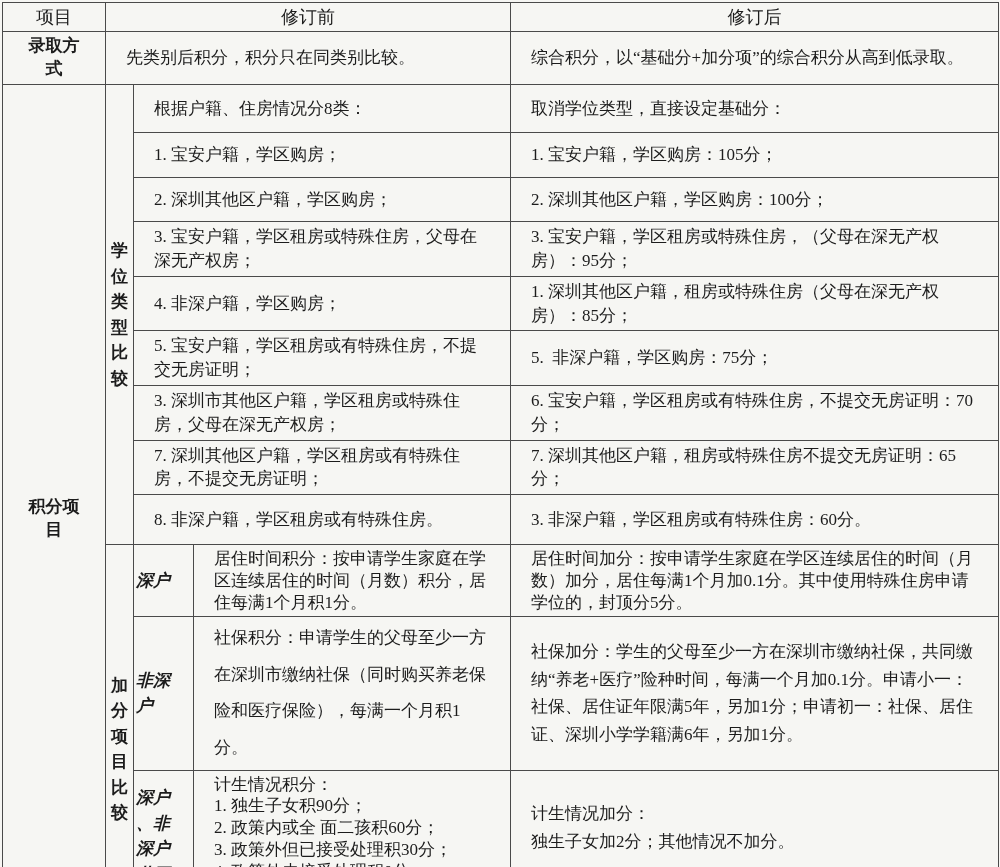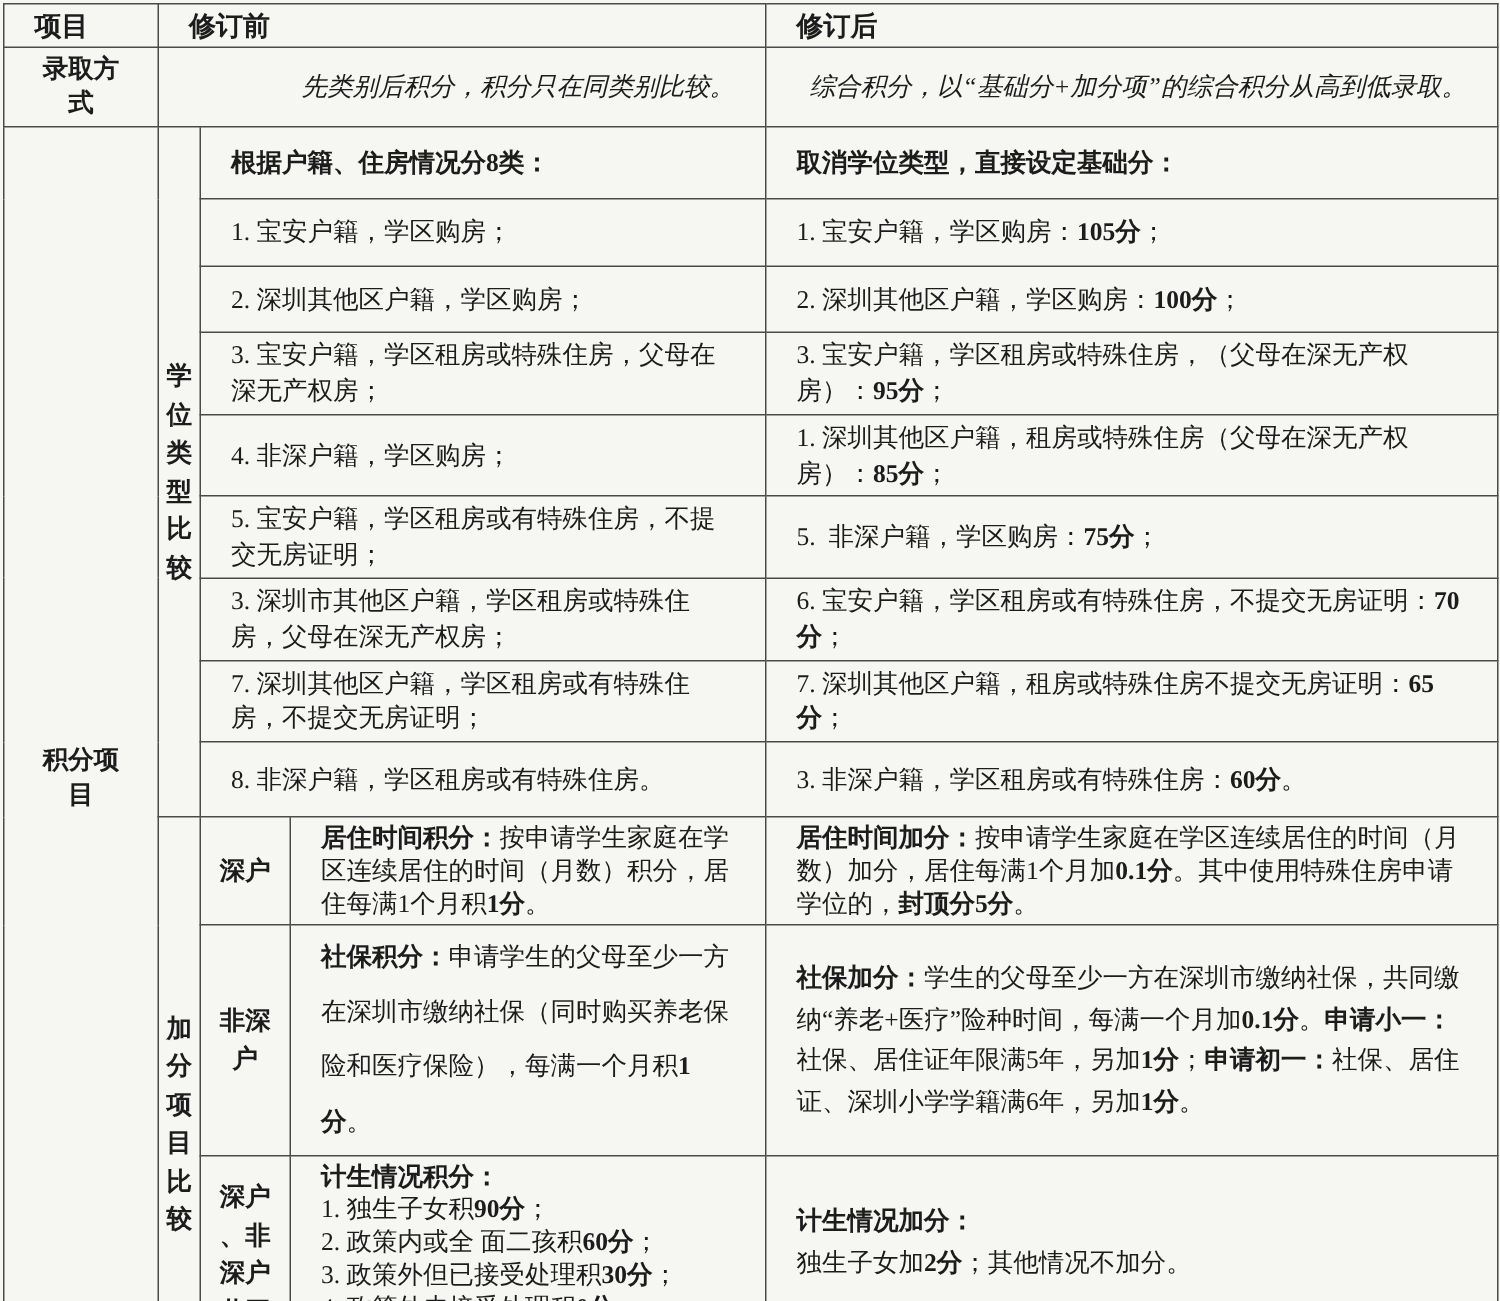--- a/index.html
+++ b/index.html
@@ -19,30 +19,30 @@
   td{
     border:1px solid #4a4a4a;
     padding:3px 20px;
     font-size:17px;
     line-height:1.35;
     vertical-align:middle;
     white-space:pre-wrap;
     word-break:break-word;
     overflow:hidden;
   }
-  .hdr{font-size:18px;font-weight:bold;text-align:left;padding:2px 20px;}
+  .hdr{font-size:18px;font-weight:normal;text-align:center;padding:2px 10px;}
   .blabel{font-weight:bold;text-align:center;}
-  .center{text-align:right;font-style:italic;}
+  .center{text-align:left;}
   .side{font-weight:bold;text-align:center;padding:2px 1px;line-height:1.5;font-size:17px;}
-  .sub{font-weight:bold;text-align:center;padding:2px 2px;line-height:1.5;}
+  .sub{font-weight:bold;padding:2px 2px;line-height:1.5;font-style:italic;}
   .lh13{line-height:1.28;margin-top:40px;}
   .lh14{line-height:1.4;}
   .lh16{line-height:1.62;}
   .lh22{line-height:2.15;}
-  b{font-weight:bold;}
+  b{font-weight:normal;}
 </style>
 </head>
 <body>
 
 <div class="page">
 <table>
   <colgroup>
     <col style="width:103px">
         <col style="width:28px">
         <col style="width:60px">

